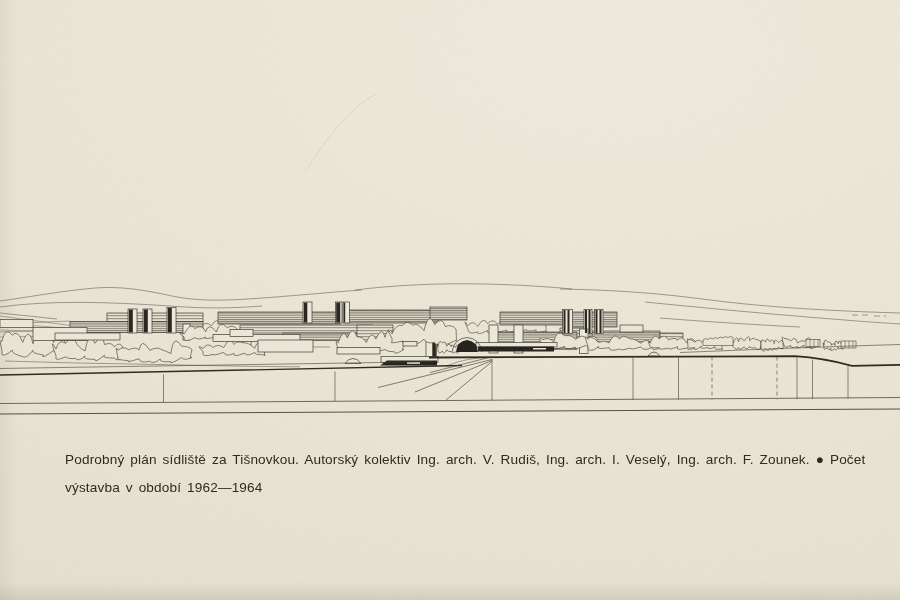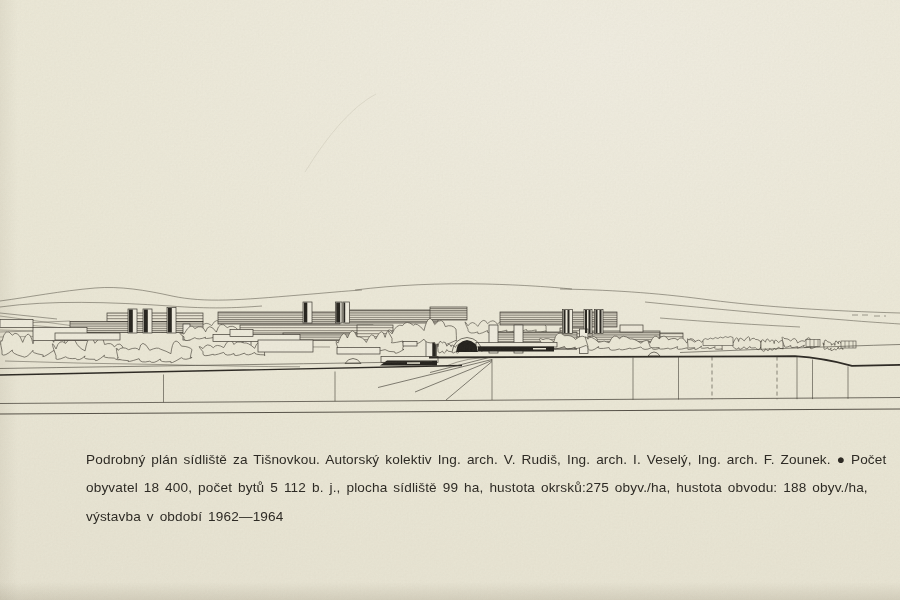--- a/index.html
+++ b/index.html
@@ -8,21 +8,21 @@
     font-family:"Liberation Sans",sans-serif;
     background:
       linear-gradient(180deg, rgba(0,0,0,0) 97%, rgba(90,78,55,.14) 100%),
       linear-gradient(90deg, rgba(90,78,55,.07) 0%, rgba(0,0,0,0) 2%),
       radial-gradient(140% 120% at 68% 8%, #f2efe3 0%, #edead9 50%, #e7e3d2 100%);
   }
   svg.drawing{position:absolute;left:0;top:0;}
   .caption{
     position:absolute;left:65px;top:446px;width:750px;
     font-size:13.6px;line-height:28.4px;color:#2e2b25;
-    letter-spacing:.15px;word-spacing:2px;margin-left:21px;
+    letter-spacing:.15px;word-spacing:2px;
   }
   .caption div{white-space:nowrap;}
 </style>
 </head>
 <body>
 
 <div class="page">
 
   <svg class="drawing" width="900" height="600" viewBox="0 0 900 600">
     <defs>
@@ -213,16 +213,15 @@
         <path d="M492,361.5 L446,400"></path>
           <path d="M489,357.5 L430,372.5"></path>
       </g>
     </g>
 
     <rect width="900" height="600" filter="url(#grain)" opacity="0.16"></rect>
   </svg>
 
   <div class="caption">
     <div>Podrobný plán sídliště za Tišnovkou. Autorský kolektiv Ing. arch. V. Rudiš, Ing. arch. I. Veselý, Ing. arch. F. Zounek. ● Počet</div>
-    <div>obyvatel 18 400, počet bytů 5 112 b. j., plocha sídliště 99 ha, hustota okrsků:275 obyv./ha, hustota obvodu: 188 obyv./ha,</div>
     <div>výstavba v období 1962—1964</div>
   </div>
 </div>
 
 </body></html>

